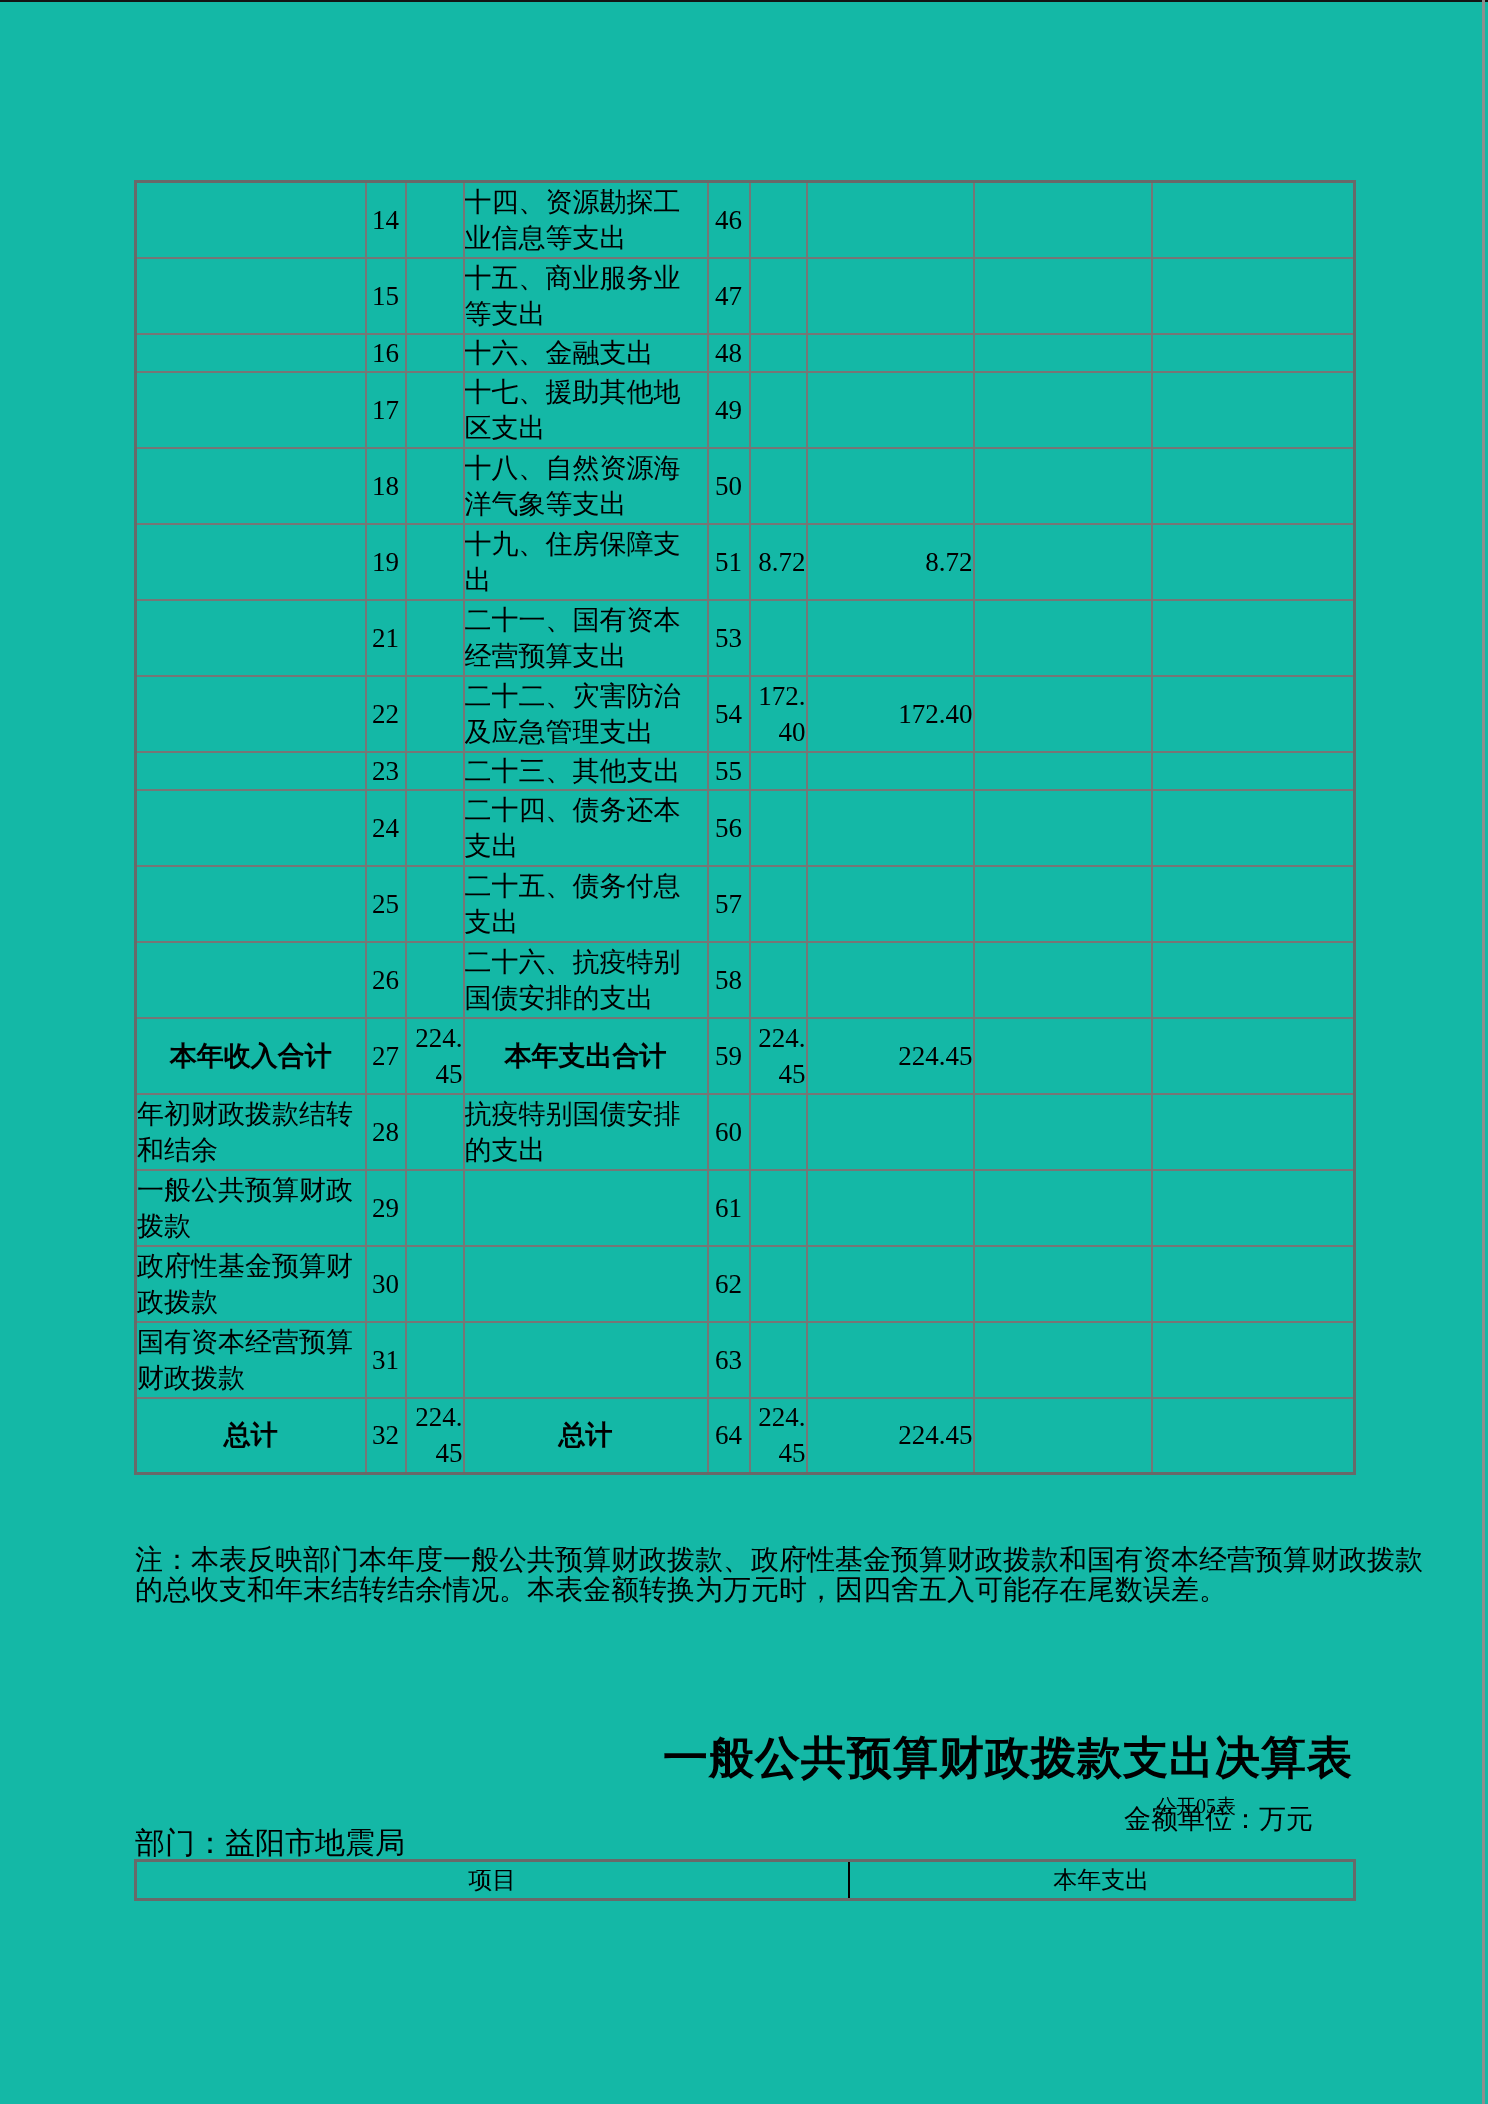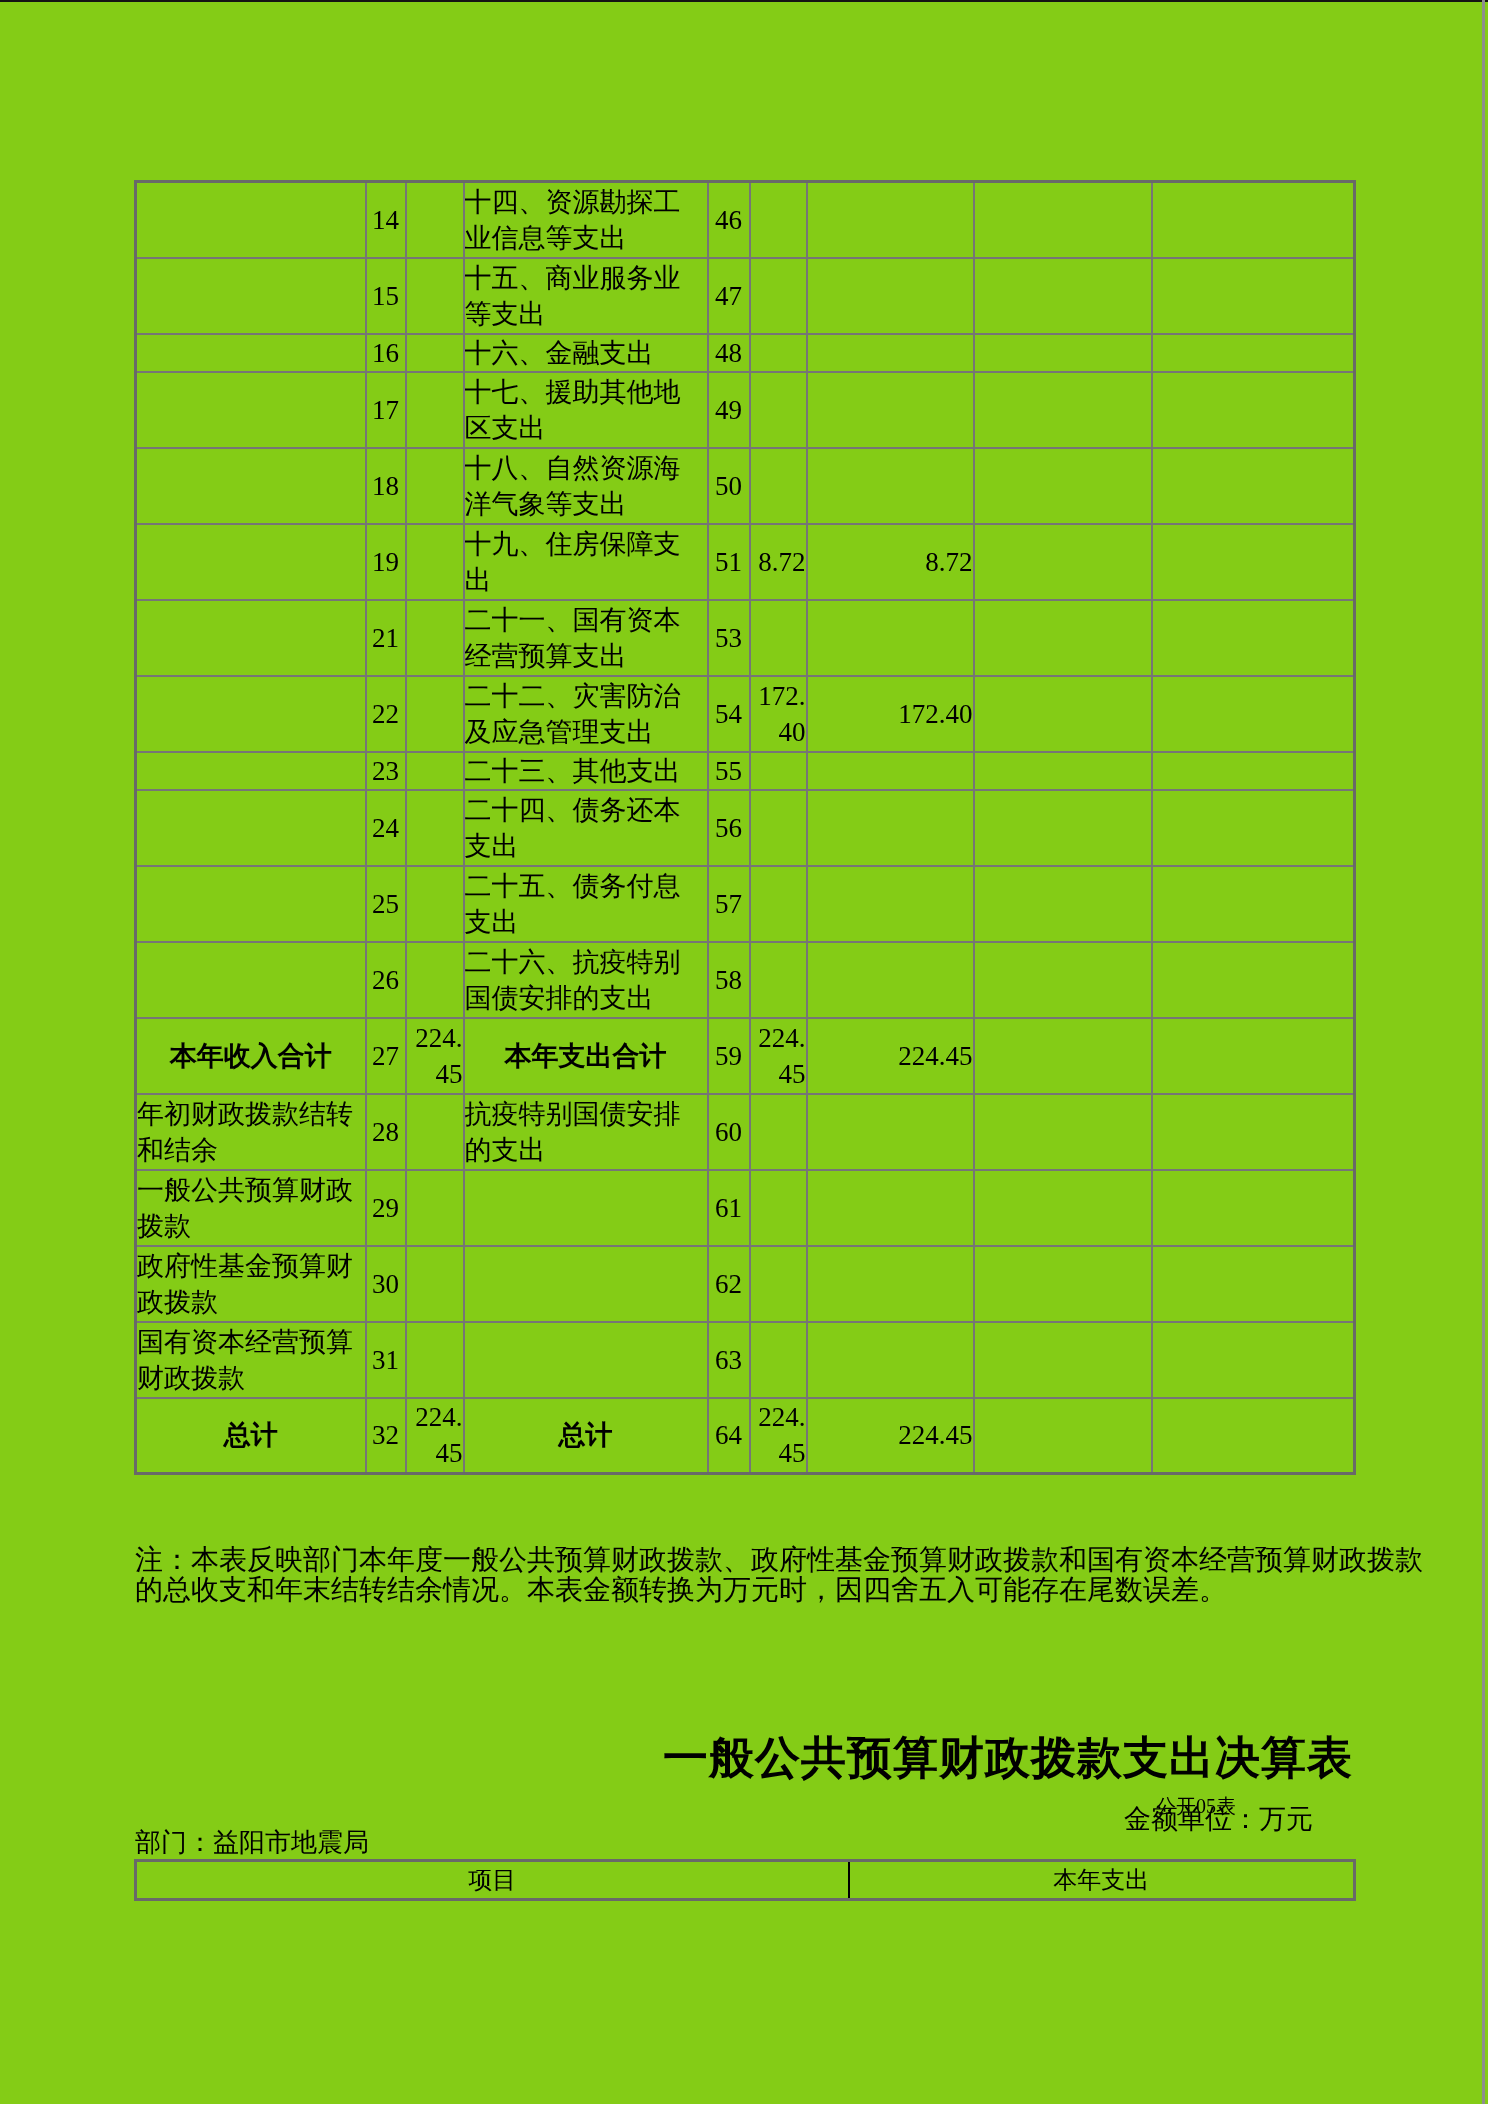--- a/index.html
+++ b/index.html
@@ -1,16 +1,16 @@
 <!DOCTYPE html>
 <html><head>
 <meta charset="utf-8">
 <style>
   html,body{margin:0;padding:0;background:#fff;}
-  .page{position:relative;width:1488px;height:2104px;background:#84cc16;
+  .page{position:relative;width:1488px;height:2104px;background:#14b8a6;
         font-family:"Liberation Serif","DejaVu Serif",serif;color:#000;overflow:hidden;}
   .top-edge{position:absolute;left:0;top:0;width:1488px;height:2px;background:#141414;}
   .right-edge{position:absolute;left:1482px;top:0;width:3px;height:2104px;background:#8e8e8e;}
 
   table.t1{position:absolute;left:134px;top:180px;width:1219px;
            border-collapse:collapse;table-layout:fixed;border:3px solid #696969;}
   table.t1 td{border:2px solid #767676;font-size:27px;line-height:36px;
               vertical-align:middle;padding:0;overflow:hidden;}
   tr.tall{height:76px;}
   tr.short{height:38px;}
@@ -18,21 +18,21 @@
   td.lab.emph{font-weight:bold;text-align:center;}
   td.num{text-align:center;}
   td.val{text-align:right;white-space:pre-line;padding:0 4px;}
   td.valw{text-align:right;padding:0 12px;}
 
   .note{position:absolute;left:135px;top:1545px;width:1302px;
         font-size:28px;line-height:30px;text-align:left;}
   .sec-title{position:absolute;left:134px;top:1729px;width:1219px;text-align:right;
              font-size:45px;line-height:58px;font-weight:bold;letter-spacing:1px;}
   .code-line{position:absolute;left:1156px;top:1791px;font-size:20px;line-height:30px;}
-  .dept-line{position:absolute;left:135px;top:1828px;font-size:26px;line-height:30px;}
+  .dept-line{position:absolute;left:135px;top:1828px;font-size:30px;line-height:30px;}
   .unit-line{position:absolute;left:1124px;top:1804px;font-size:27px;line-height:30px;}
 
   table.t2{position:absolute;left:134px;top:1859px;width:1219px;
            border-collapse:collapse;table-layout:fixed;border:3px solid #696969;}
   table.t2 td{border:2px solid #000000;font-size:24px;height:36px;
               text-align:center;vertical-align:middle;padding:0;margin-top:18px;}
 </style>
 </head>
 <body>
 

